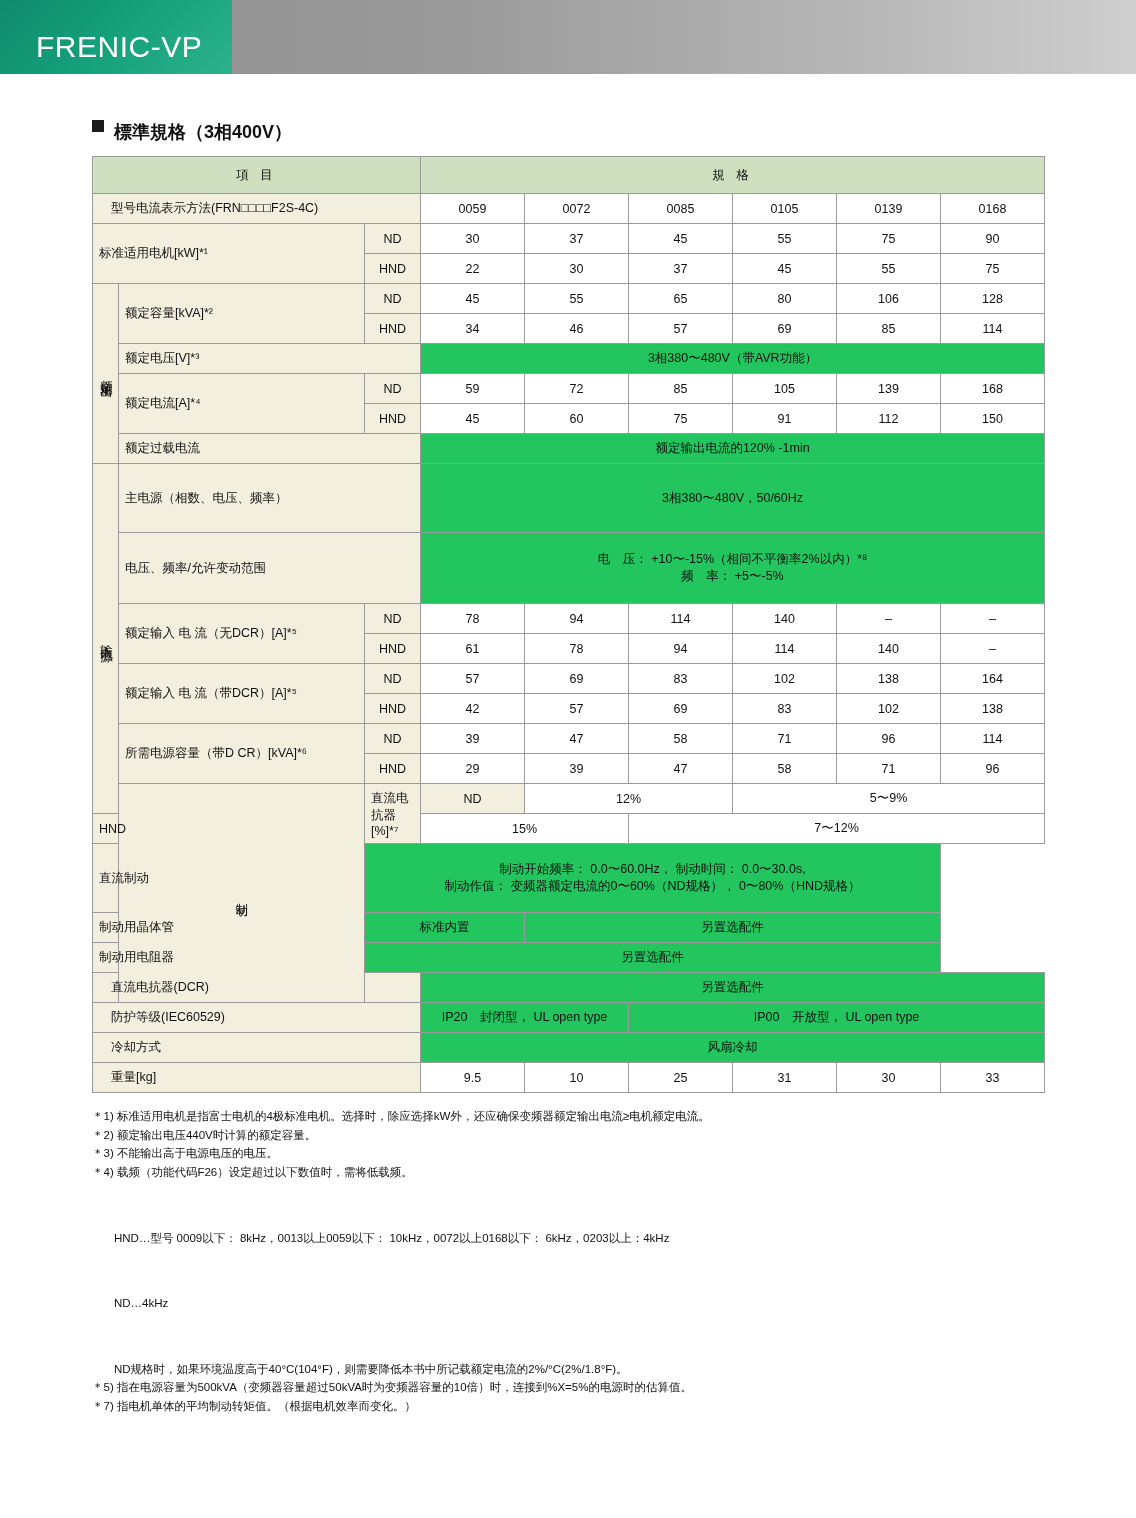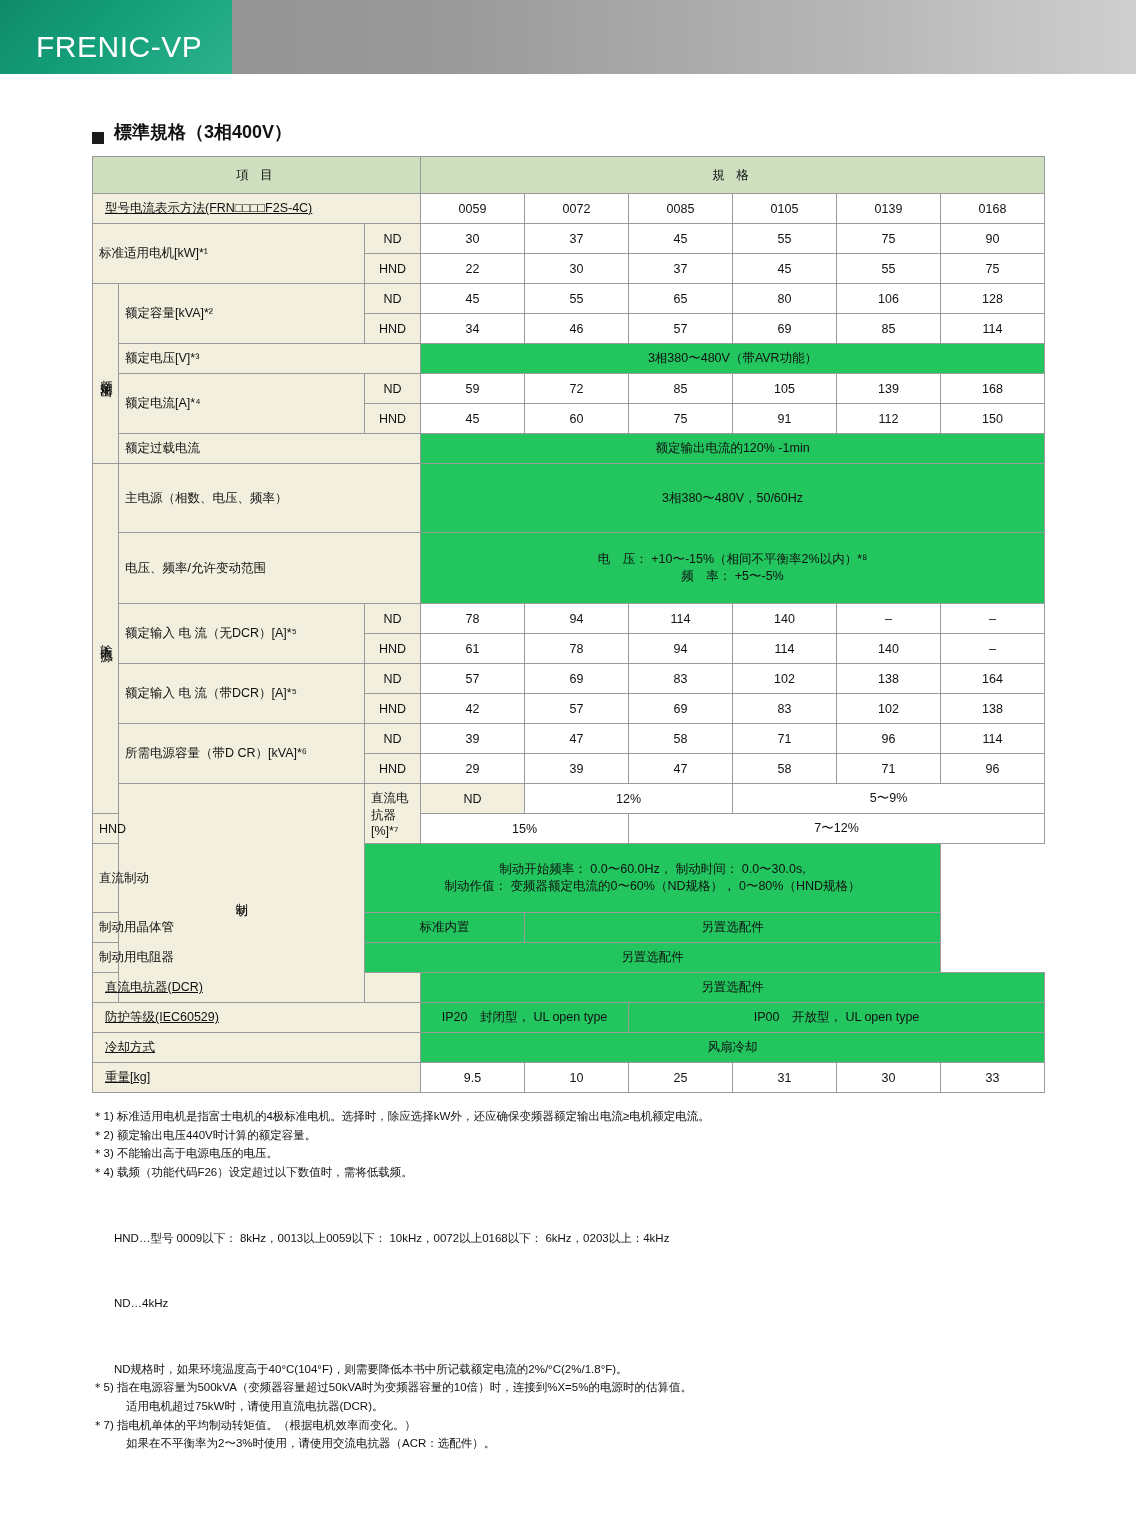--- a/index.html
+++ b/index.html
@@ -12,30 +12,30 @@
   }
   
   .banner{position:relative;height:74px;width:100%;overflow:hidden;}
   .banner .grey{position:absolute;left:0;top:0;width:100%;height:90px;
     background:linear-gradient(to right,#8d8d8d 0%,#9a9a9a 40%,#b6b6b6 75%,#cfcfcf 100%);}
   .banner .green{position:absolute;left:0;top:0;width:232px;height:90px;
     background:linear-gradient(135deg,#0f8a6a 0%,#14a07a 45%,#2fb48d 100%);}
   .banner .logo{position:absolute;left:36px;top:30px;color:#fff;font-size:30px;letter-spacing:.5px;
     font-family:"Liberation Sans","DejaVu Sans",sans-serif;}
   
-  .sec-title{margin:46px 0 12px 92px;font-size:18px;font-weight:bold;color:#111;display:flex;align-items:flex-end;gap:10px;}
+  .sec-title{margin:46px 0 12px 92px;font-size:18px;font-weight:bold;color:#111;display:flex;align-items:flex-start;gap:10px;}
   .sec-title .sq{display:inline-block;width:12px;height:12px;background:#1a1a1a;}
   
   .wrap{margin:6px 92px;}
   table.spec{border-collapse:collapse;width:952px;table-layout:fixed;font-size:12.5px;}
   table.spec td,table.spec th{border:1px solid #9a9a9a;padding:4px 6px;vertical-align:middle;}
   .hdr{background:#cfe0c0;text-align:center;font-weight:normal;letter-spacing:4px;height:28px;}
   .cat{background:#f2efde;text-align:center;width:26px;padding:2px;line-height:1.15;}
   .lbl{background:#f2efde;padding-left:14px;}
-  .lbl.lv1{padding-left:12px;text-decoration:underline;}
+  .lbl.lv1{padding-left:18px;}
   .sub{background:#f2efde;text-align:center;width:56px;}
   .val{text-align:center;background:#fff;}
   .valL{text-align:center;background:#22c55e;padding-left:14px;}
   .rowh{height:30px;}
   .vert{writing-mode:vertical-rl;text-orientation:upright;letter-spacing:2px;display:inline-block;}
   
   .notes{margin:14px 92px 0 92px;font-size:11.5px;line-height:1.62;color:#111;}
   .notes .ln{white-space:pre-wrap;}
   .ind1{padding-left:22px;margin-top:47px;}
   .ind2{padding-left:34px;}
@@ -285,16 +285,14 @@
 
 <div class="notes">
   <div class="ln">＊1) 标准适用电机是指富士电机的4极标准电机。选择时，除应选择kW外，还应确保变频器额定输出电流≥电机额定电流。</div>
   <div class="ln">＊2) 额定输出电压440V时计算的额定容量。</div>
   <div class="ln">＊3) 不能输出高于电源电压的电压。</div>
   <div class="ln">＊4) 载频（功能代码F26）设定超过以下数值时，需将低载频。</div>
   <div class="ln ind1">HND…型号 0009以下： 8kHz，0013以上0059以下： 10kHz，0072以上0168以下： 6kHz，0203以上：4kHz</div>
   <div class="ln ind1">ND…4kHz</div>
   <div class="ln ind1">ND规格时，如果环境温度高于40°C(104°F)，则需要降低本书中所记载额定电流的2%/°C(2%/1.8°F)。</div>
   <div class="ln">＊5) 指在电源容量为500kVA（变频器容量超过50kVA时为变频器容量的10倍）时，连接到%X=5%的电源时的估算值。</div>
-  <div class="ln ind2">适用电机超过75kW时，请使用直流电抗器(DCR)。</div>
   <div class="ln">＊7) 指电机单体的平均制动转矩值。（根据电机效率而变化。）</div>
-  <div class="ln ind2">如果在不平衡率为2〜3%时使用，请使用交流电抗器（ACR：选配件）。</div>
 </div>
 
 </body></html>

